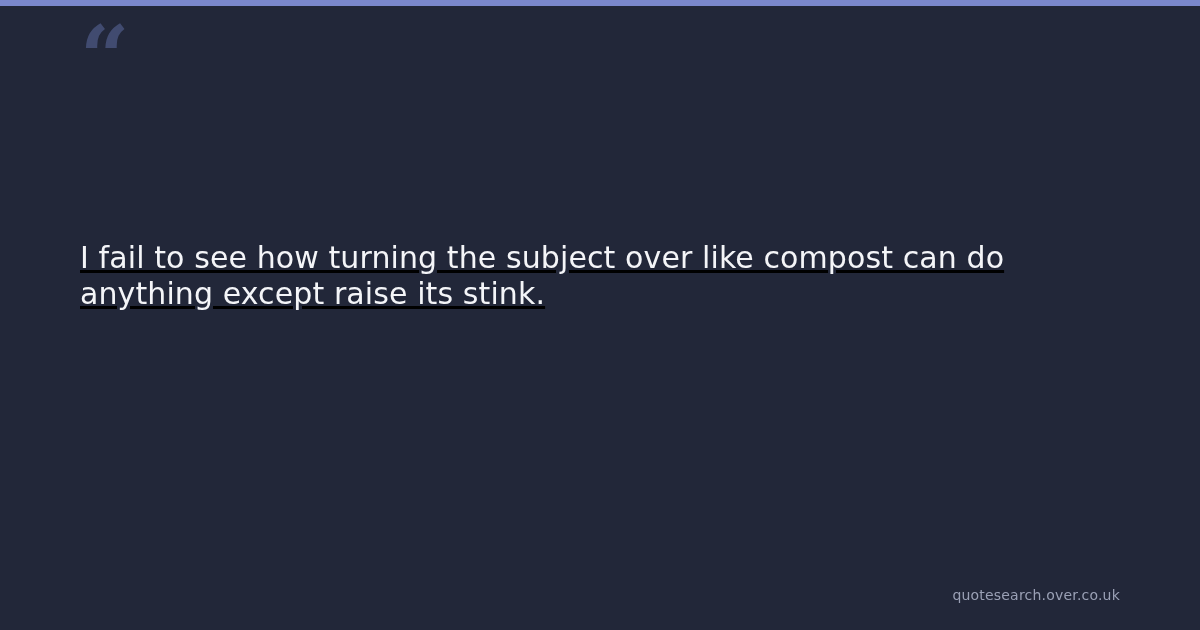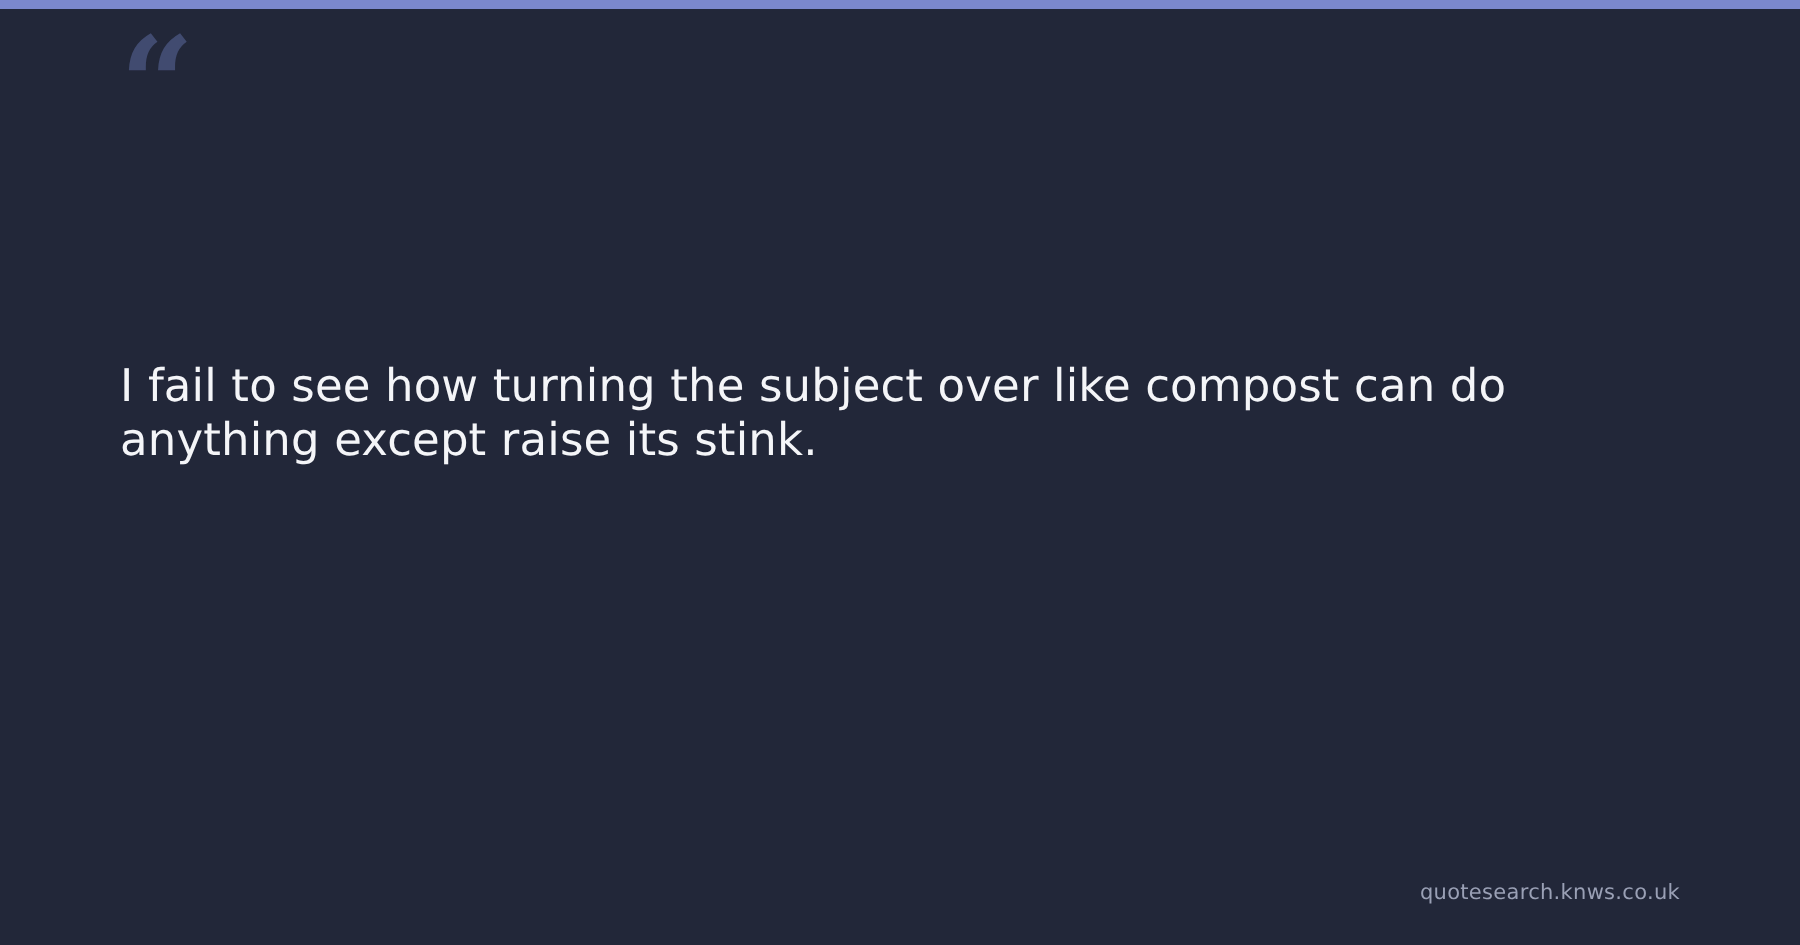--- a/index.html
+++ b/index.html
@@ -43,20 +43,21 @@
     color: #414b70;
     letter-spacing: -2px;
     user-select: none;
   }
 
   .quote-block {
     position: absolute;
     left: 80px;
     top: 240px;
     width: 1010px;
+    text-decoration: underline;
   }
 
   .quote-text {
     margin: 0;
     font-family: "DejaVu Sans", sans-serif;
     font-size: 30px;
     font-weight: 400;
     line-height: 36px;
     color: #f4f5f8;
     letter-spacing: 0.1px;
@@ -91,15 +92,15 @@
 <div class="card">
 
   <div class="accent-bar"></div>
 
   <div class="quote-mark">“</div>
 
   <div class="quote-block">
     <p class="quote-text">I fail to see how turning the subject over like compost can do anything except raise its stink.</p>
   </div>
 
-  <div class="footer">quotesearch.knws.co.uk</div>
+  <div class="footer">quotesearch.over.co.uk</div>
 
 </div>
 
 </body></html>

